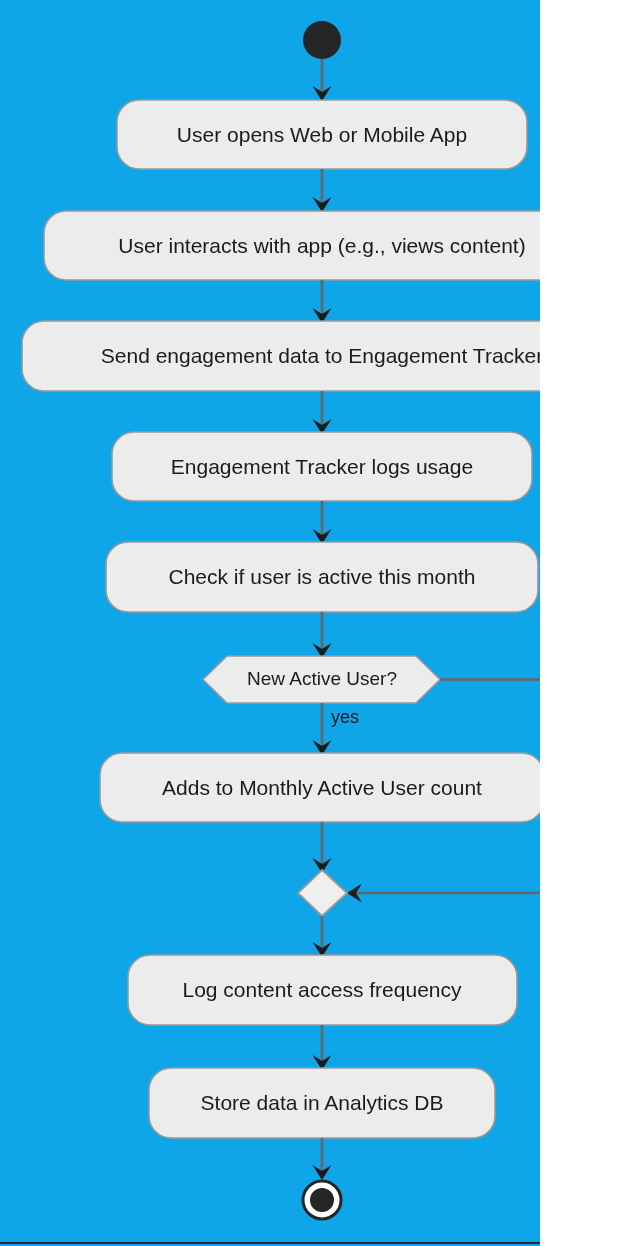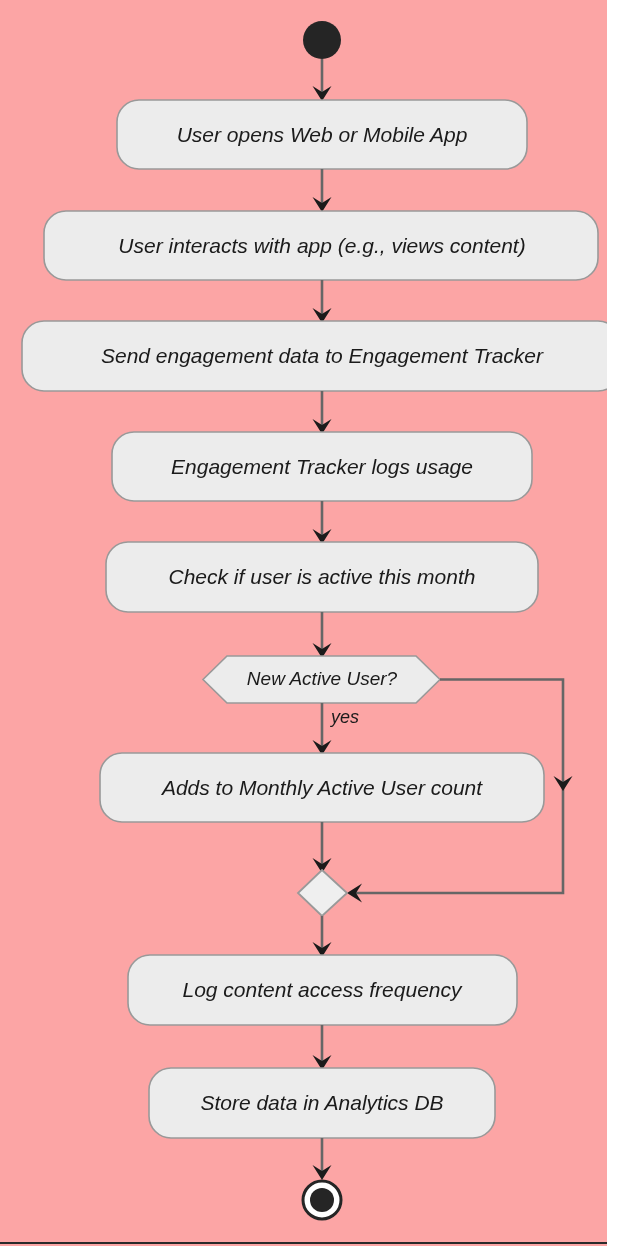--- a/index.html
+++ b/index.html
@@ -6,25 +6,24 @@
   html, body {
     margin: 0;
     padding: 0;
     background: #ffffff;
   }
   body {
     font-family: "Liberation Sans", sans-serif;
   }
   #diagram-canvas {
     position: relative;
-    width: 607px;
+    width: 540px;
     height: 1246px;
-    background: #fca5a5;
+    background: #0ea5e9;
     overflow: hidden;
-    font-style: italic;
   }
   #diagram-svg {
     display: block;
     width: 644px;
     height: 1246px;
   }
   .node-shape {
     fill: #ececec;
     stroke: #999999;
     stroke-width: 1.6;

